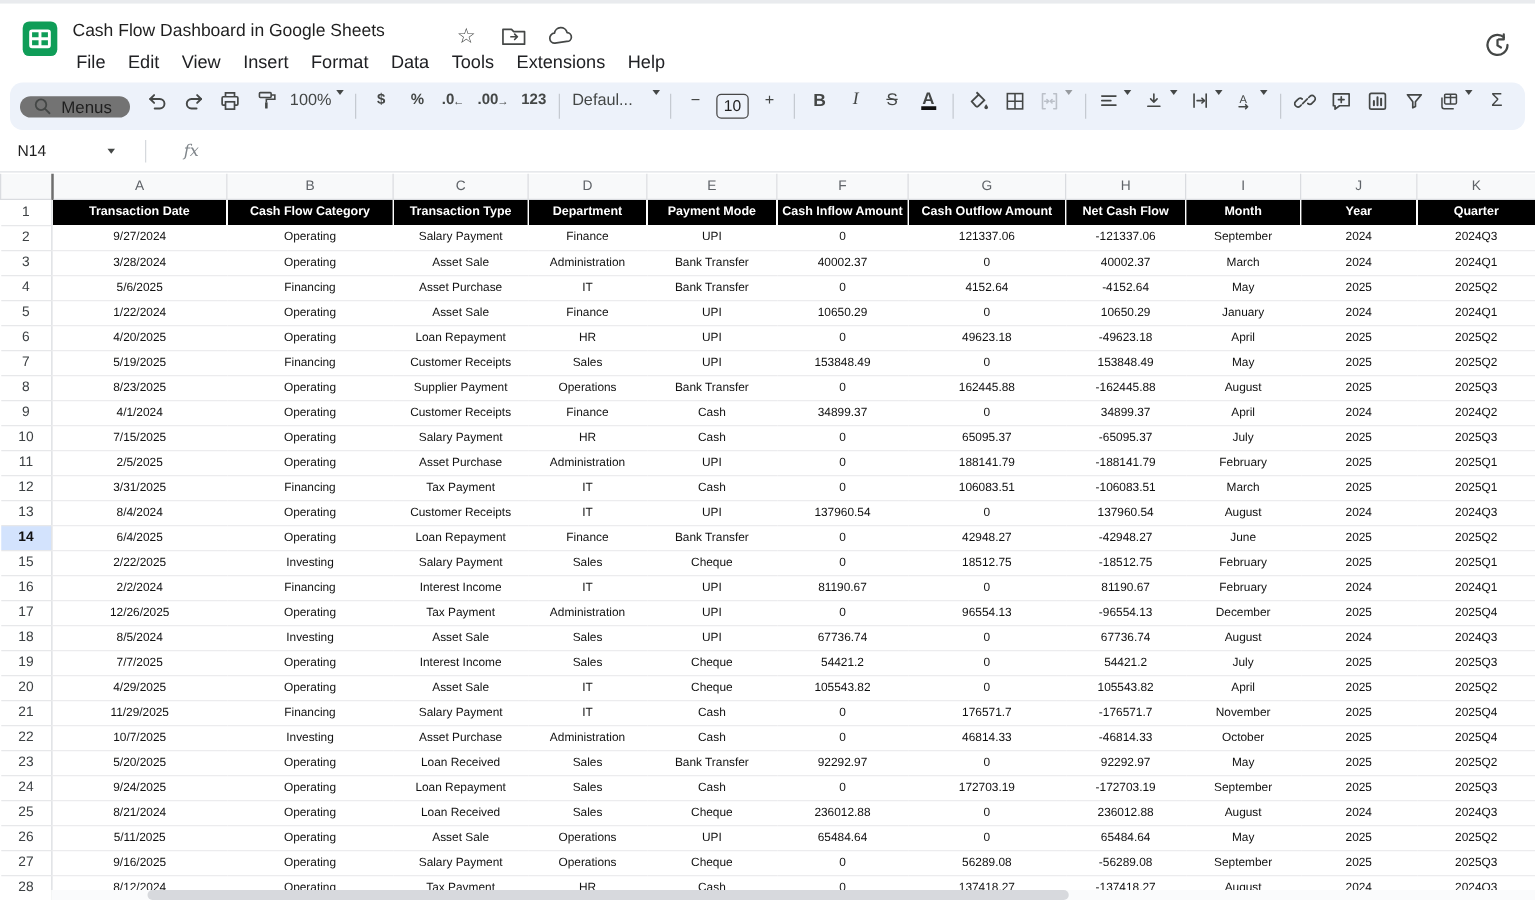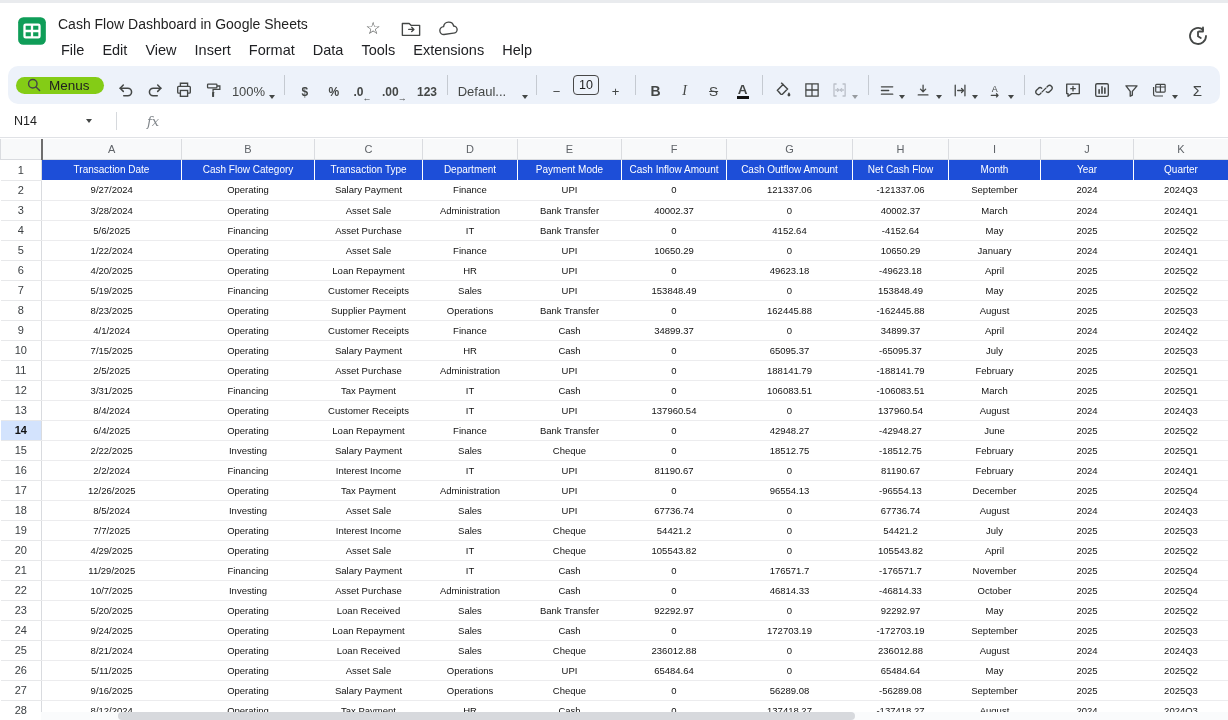--- a/index.html
+++ b/index.html
@@ -15,25 +15,25 @@
   .title-icons { position:absolute; left:362px; top:14px; display:flex; align-items:center; gap:16px; }
   .ticon { width:22px; height:22px; display:flex; align-items:center; justify-content:center;
            color:#444746; font-size:17px; cursor:pointer; background:none; border:none; padding:0; }
   .menu-row { position:absolute; left:52px; top:36px; display:flex; }
   .menu-item { font-size:14.5px; color:#202124; padding:3px 9px; border-radius:4px; cursor:pointer; }
   .history-btn { position:absolute; right:16px; top:20px; width:26px; height:26px; background:none; border:none; padding:0; cursor:pointer; }
 
   
   .toolbar { position:absolute; top:66px; left:8px; right:8px; height:38px; background:#edf2fa;
              border-radius:10px; display:flex; align-items:center; padding:0 8px; }
-  .search-pill { display:flex; align-items:center; gap:7px; background:#84cc16; border-radius:15px;
+  .search-pill { display:flex; align-items:center; gap:7px; background:#737373; border-radius:15px;
                  height:17px; padding:0 14px 0 10px; margin-right:8px; cursor:pointer;justify-content:space-between; }
   .search-pill span { font-size:13.5px; color:#1f1f1f; }
   .tbtn { height:27px; min-width:27px; border:none; background:none; border-radius:4px; color:#444746;
-          display:flex; align-items:flex-end; justify-content:center; font-size:13px; padding:0 4px;
+          display:flex; align-items:flex-start; justify-content:center; font-size:13px; padding:0 4px;
           margin:0 1px; cursor:pointer; font-family:"Liberation Sans",sans-serif; }
   .tdiv { width:1px; height:20px; background:#c5cad1; margin:0 5px; }
   .caret { width:0; height:0; border-left:3.5px solid transparent; border-right:3.5px solid transparent;
            border-top:4px solid #444746; margin-left:4px; display:inline-block; }
   .zoom-label, .font-label { font-size:13px; color:#444746; }
   .font-sel { min-width:66px; justify-content:space-between;gap:12px; }
   .fontsize-box { width:27px; height:20px; border:1px solid #474747; border-radius:4px; font-size:12.5px;
                   color:#1f1f1f; display:flex; align-items:center; justify-content:center; margin:0 2px; }
   .b-bold { font-weight:bold; font-size:14px; }
   .b-italic { font-style:italic; font-size:14px; font-family:"Liberation Serif",serif; }
@@ -57,21 +57,21 @@
   .sheet-area { position:absolute; top:139px; left:0; width:1228px; }
   table.sheet { border-collapse:collapse; table-layout:fixed; width:1228px; }
   table.sheet td { overflow:hidden; white-space:nowrap; text-align:center; padding:0; }
   tr.letters-row td { height:20px; background:#f8f9fa; border:1px solid #dadce0; border-top:none;
                       font-size:11px; color:#5f6368; }
   td.corner { border-right:2px solid #6e6e6e !important; }
   td.gutter { height:20px; background:#fff; border-right:1px solid #d9dbdf; border-bottom:1px solid #e7e8ea;
               font-size:11px; color:#3c4043; }
   td.gutter.sel { background:#d3e3fd; font-weight:bold; color:#111; }
   tr.header-row { height:21px; }
-  td.hcell { background:#1d4ed8; color:#fff; font-weight:normal; font-size:10px;
+  td.hcell { background:#000000; color:#fff; font-weight:bold; font-size:10px;
              border-right:1px solid rgba(255,255,255,.85); }
   tr.data-row { height:19.7px; }
   td.dcell { border-bottom:1px solid #ececee; font-size:9.5px; color:#111; }
 
   .hscroll-track { position:absolute; left:41px; right:0; top:712px; height:8px; background:#fafbfc; }
   .hscroll-thumb { position:absolute; left:118px; top:712px; width:737px; height:8px; background:#d7d9dd;
                    border-radius:4px; cursor:pointer; }
   svg { display:block; }
 </style>
 </head>

